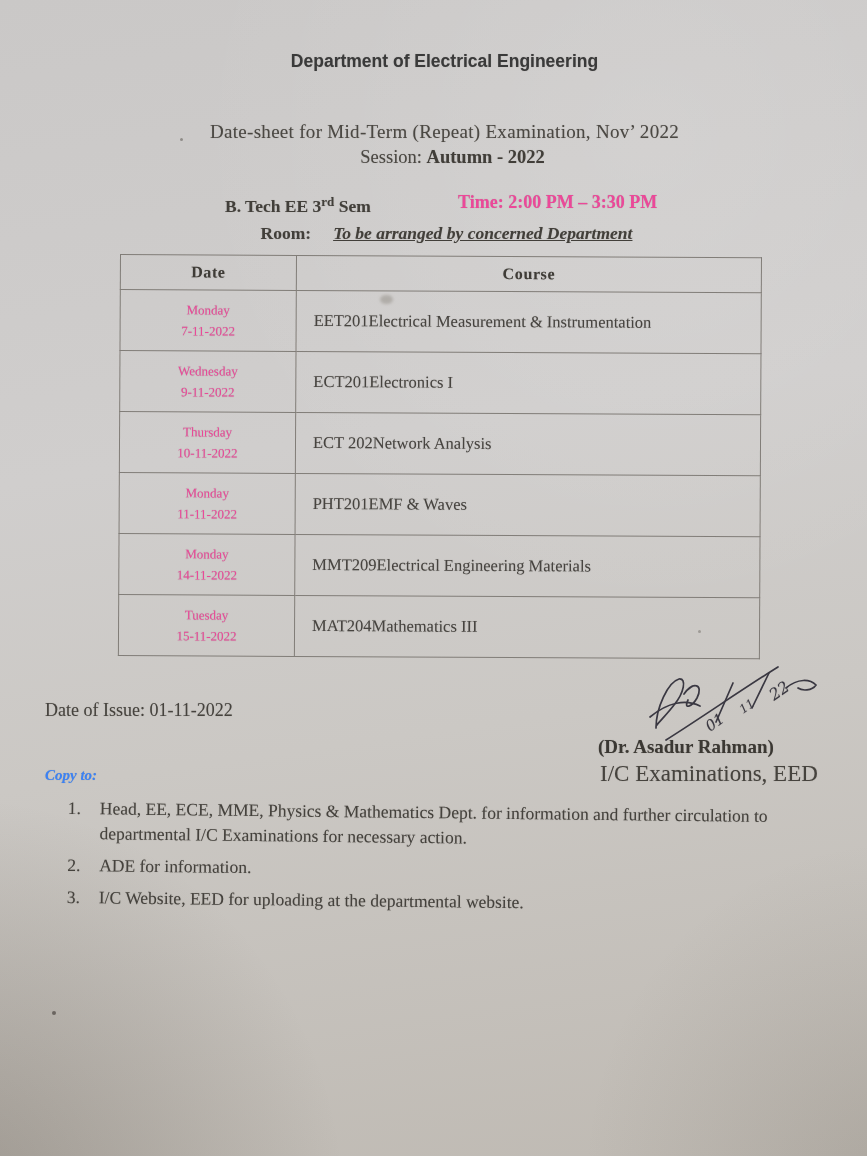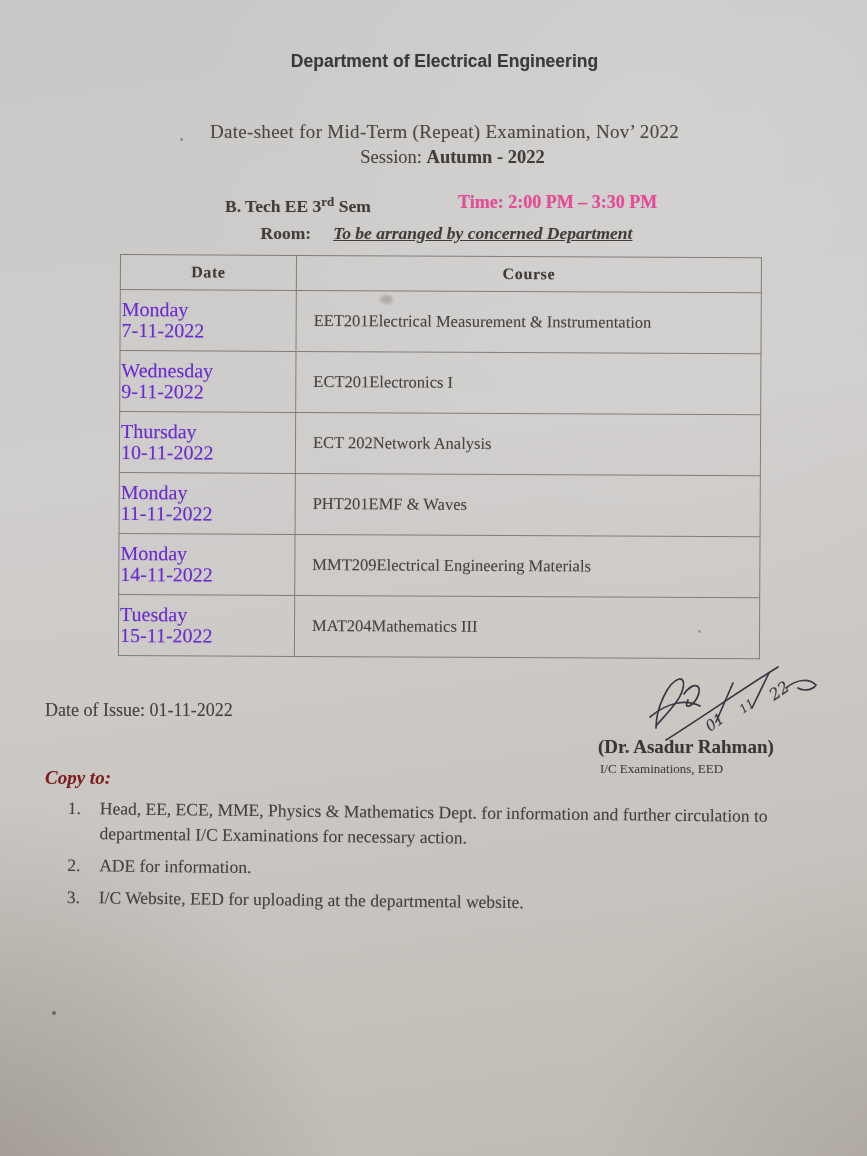--- a/index.html
+++ b/index.html
@@ -26,32 +26,32 @@
   .sup     { font-size:13px; vertical-align:6px; }
   .time    { position:absolute; left:458px; top:192px; font-weight:bold; font-size:18px; color:#ec4899; }
   .room    { top:223px; margin-left:18px; font-weight:bold; font-size:17.5px; color:#423f3a; }
   .room .room-val { font-style:italic; text-decoration:underline; margin-left:22px; }
 
   
   table.exam { position:absolute; left:120px; top:254px; width:642px; border-collapse:collapse;
                transform:rotate(.3deg); transform-origin:top left; }
   table.exam th, table.exam td { border:1px solid #817d78; }
   table.exam th { height:32px; font-size:16px; font-weight:bold; letter-spacing:.6px; color:#3f3c37; }
-  td.date-cell { width:173px; font-size:20px; color:#6d28d9; }
+  td.date-cell { width:173px; text-align:center; font-size:13px; color:#ec4899; }
   td.date-cell .day  { line-height:21px; }
   td.date-cell .dnum { line-height:21px; }
   td.course-cell { padding-left:17px; font-size:16.5px; color:#474440; height:58px; }
   td.course-cell .code { }
 
   
   .issue   { position:absolute; left:45px; top:700px; font-size:18px; color:#46433e; }
   .sig     { position:absolute; left:626px; top:660px; width:205px; height:92px; }
   .sig-name{ position:absolute; left:598px; top:736px; font-weight:bold; font-size:19px; color:#3b3833; white-space:nowrap; }
-  .sig-role{ position:absolute; left:600px; top:761px; font-size:13px; color:#46433e; white-space:nowrap; }
-  .copy-label { position:absolute; left:45px; top:767px; font-weight:bold; font-style:italic; font-size:19px; color:#7f1d1d; }
+  .sig-role{ position:absolute; left:600px; top:761px; font-size:23px; color:#46433e; white-space:nowrap; }
+  .copy-label { position:absolute; left:45px; top:767px; font-weight:bold; font-style:italic; font-size:15px; color:#3b82f6; }
   ol.copy-list { position:absolute; left:68px; top:796px; width:760px; margin:0; padding:0; list-style:none;
                  transform:rotate(.65deg); transform-origin:top left; }
   ol.copy-list li { display:flex; font-size:17.5px; line-height:25px; margin-bottom:7px; color:#45423d; }
   ol.copy-list .num  { width:32px; flex:none; }
   ol.copy-list .itxt { flex:1; }
 
   
   .speck { position:absolute; border-radius:50%; }
   .speck-a { left:180px; top:138px; width:3px; height:3px; background:#6f6c67; opacity:.65; }
   .speck-b { left:52px; top:1011px; width:4px; height:4px; background:#57534e; opacity:.8; }

